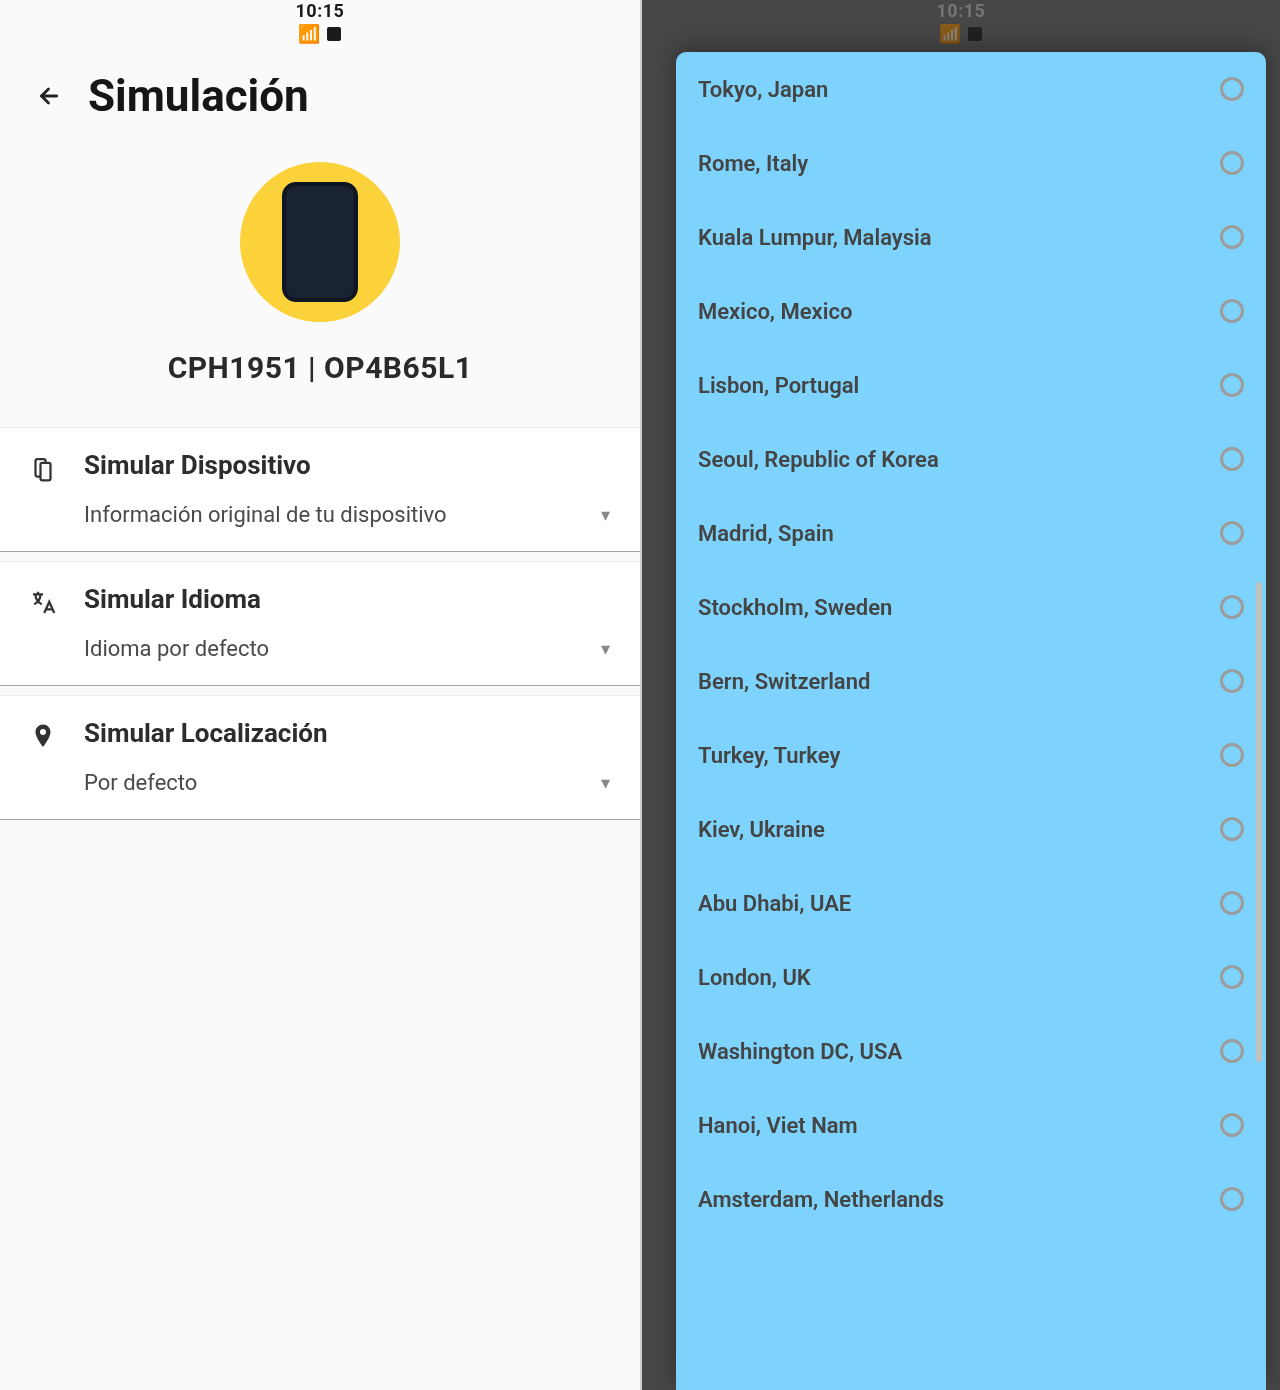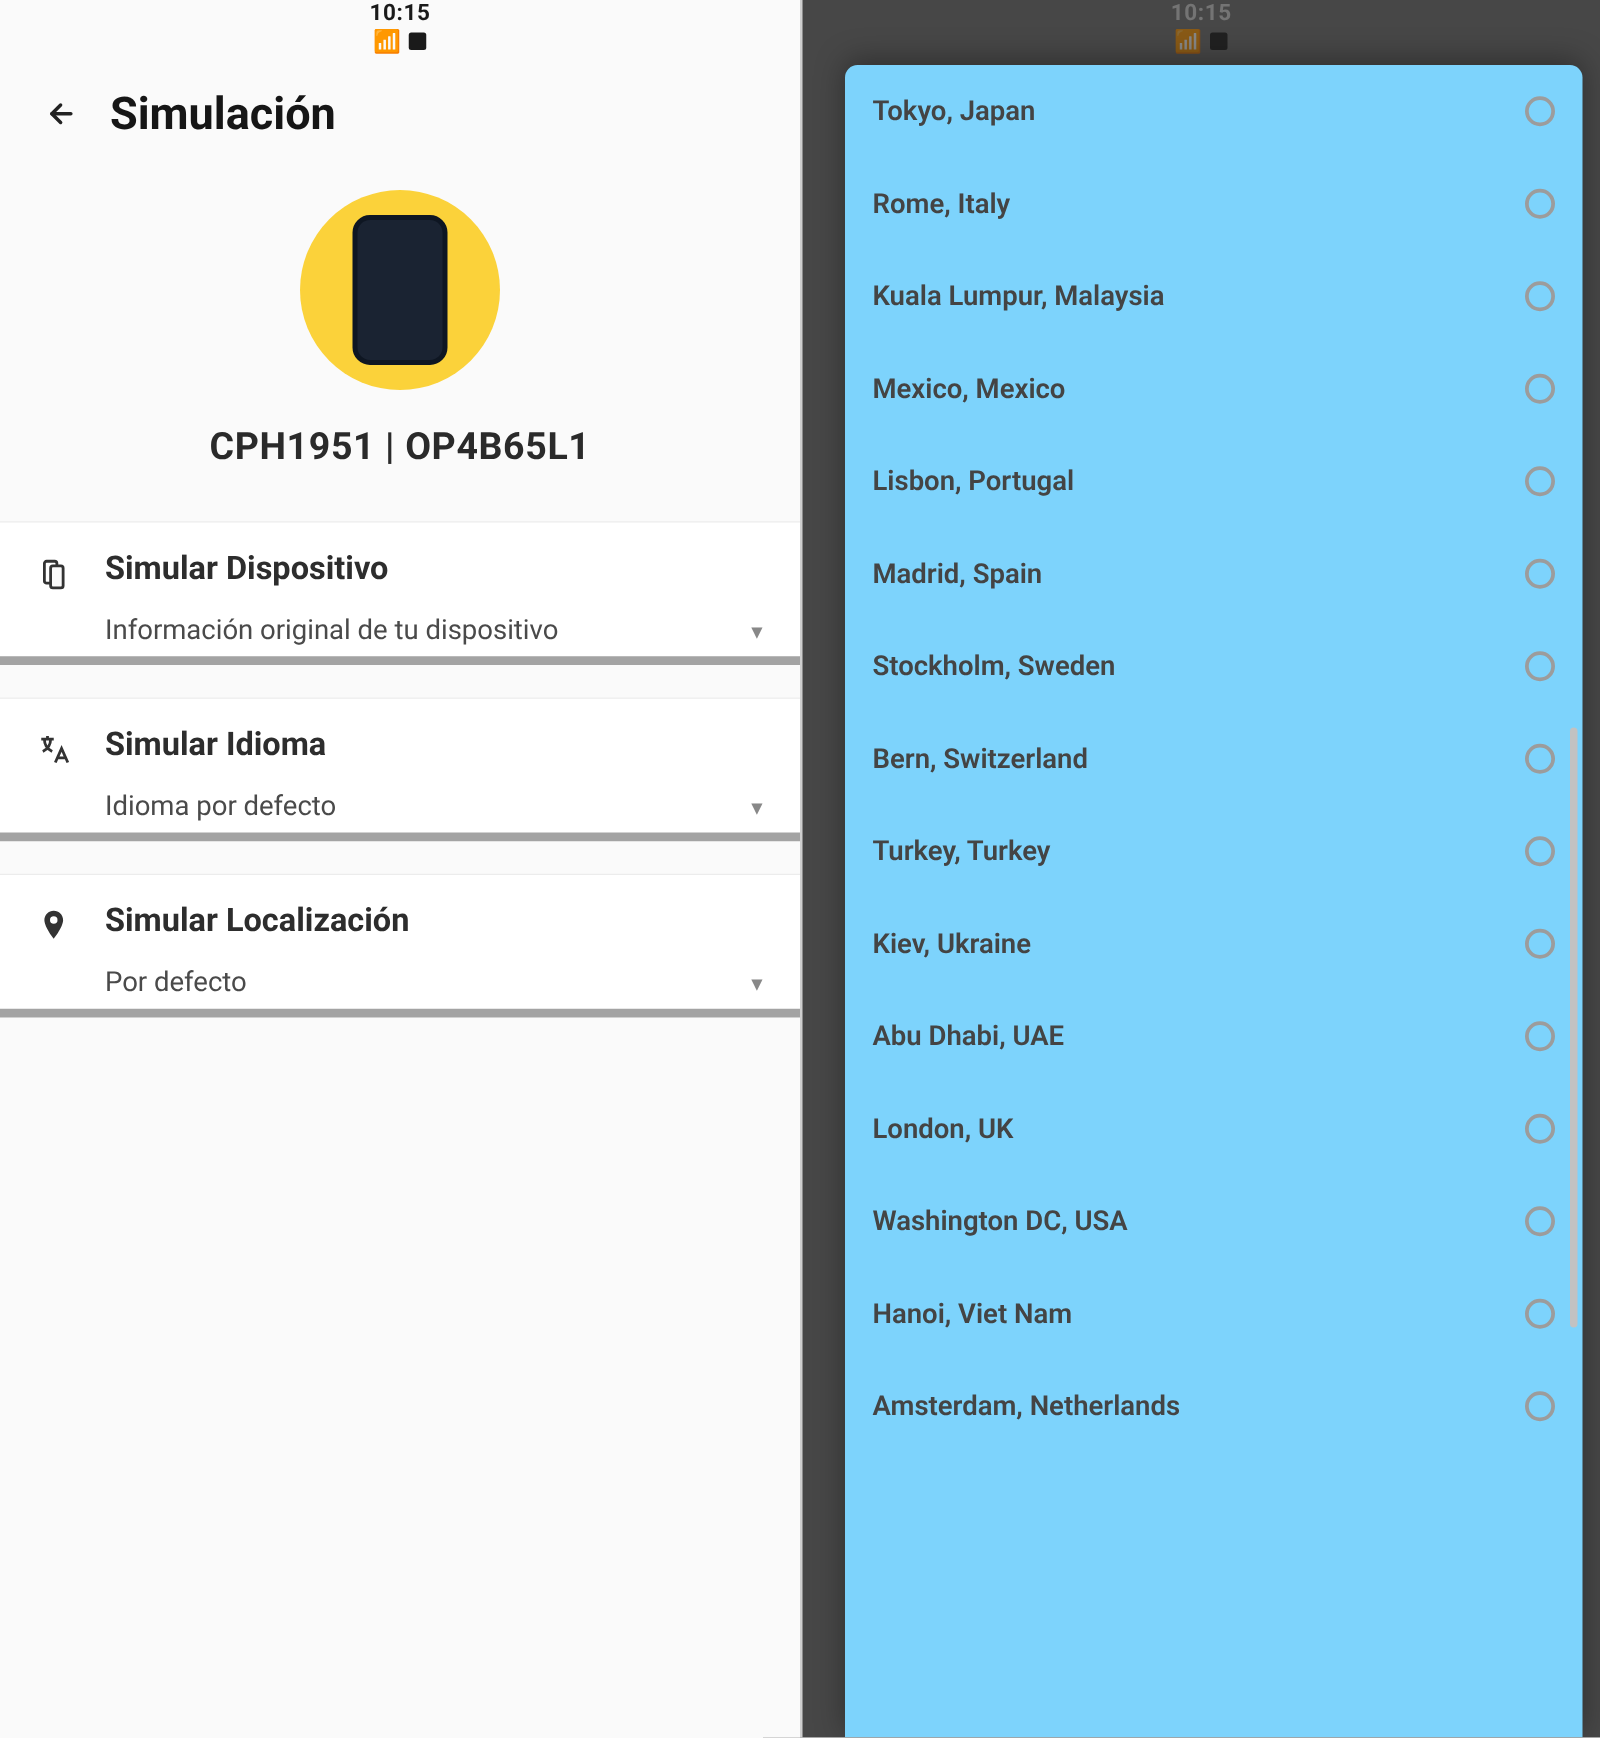--- a/index.html
+++ b/index.html
@@ -49,21 +49,21 @@
     gap: 26px;
     padding: 26px 28px 30px 28px;
   }
   .hdr .back-arrow {
     width: 34px; height: 34px;
     display: flex; align-items: center; justify-content: center;
     font-size: 30px; color: #222;
     cursor: pointer;
   }
   .hdr h1 {
-    font-size: 36px;
+    font-size: 44px;
     font-weight: 700;
     color: #161616;
   }
 
   .profile {
     display: flex;
     flex-direction: column;
     align-items: center;
     margin-top: 10px;
     text-align: center;
@@ -90,23 +90,23 @@
   .device-sub {
     margin-top: 8px;
     font-size: 16px;
     color: #b8b8b8;
   }
 
   .cards { margin-top: 34px; }
   .card {
     background: #ffffff;
     border-top: 1px solid #ececec;
-    border-bottom: 7px solid #a3a3a3;
-    padding: 22px 24px 8px 24px;
-    margin-bottom: 26px;
+    border-bottom: 1px solid #a3a3a3;
+    padding: 22px 24px 24px 24px;
+    margin-bottom: 9px;
   }
   .card-row1 {
     display: flex;
     align-items: flex-start;
     gap: 22px;
   }
   .card-icon {
     width: 38px; height: 38px;
     flex: 0 0 38px;
     display:flex; align-items:center; justify-content:center;
@@ -320,20 +320,24 @@
           </div>
           <div class="loc-item">
             <span>Mexico, Mexico</span>
             <span class="loc-radio"></span>
           </div>
           <div class="loc-item">
             <span>Lisbon, Portugal</span>
             <span class="loc-radio"></span>
           </div>
           <div class="loc-item">
+            <span>Seoul, Republic of Korea</span>
+            <span class="loc-radio"></span>
+          </div>
+          <div class="loc-item">
             <span>Madrid, Spain</span>
             <span class="loc-radio"></span>
           </div>
           <div class="loc-item">
             <span>Stockholm, Sweden</span>
             <span class="loc-radio"></span>
           </div>
           <div class="loc-item">
             <span>Bern, Switzerland</span>
             <span class="loc-radio"></span>

